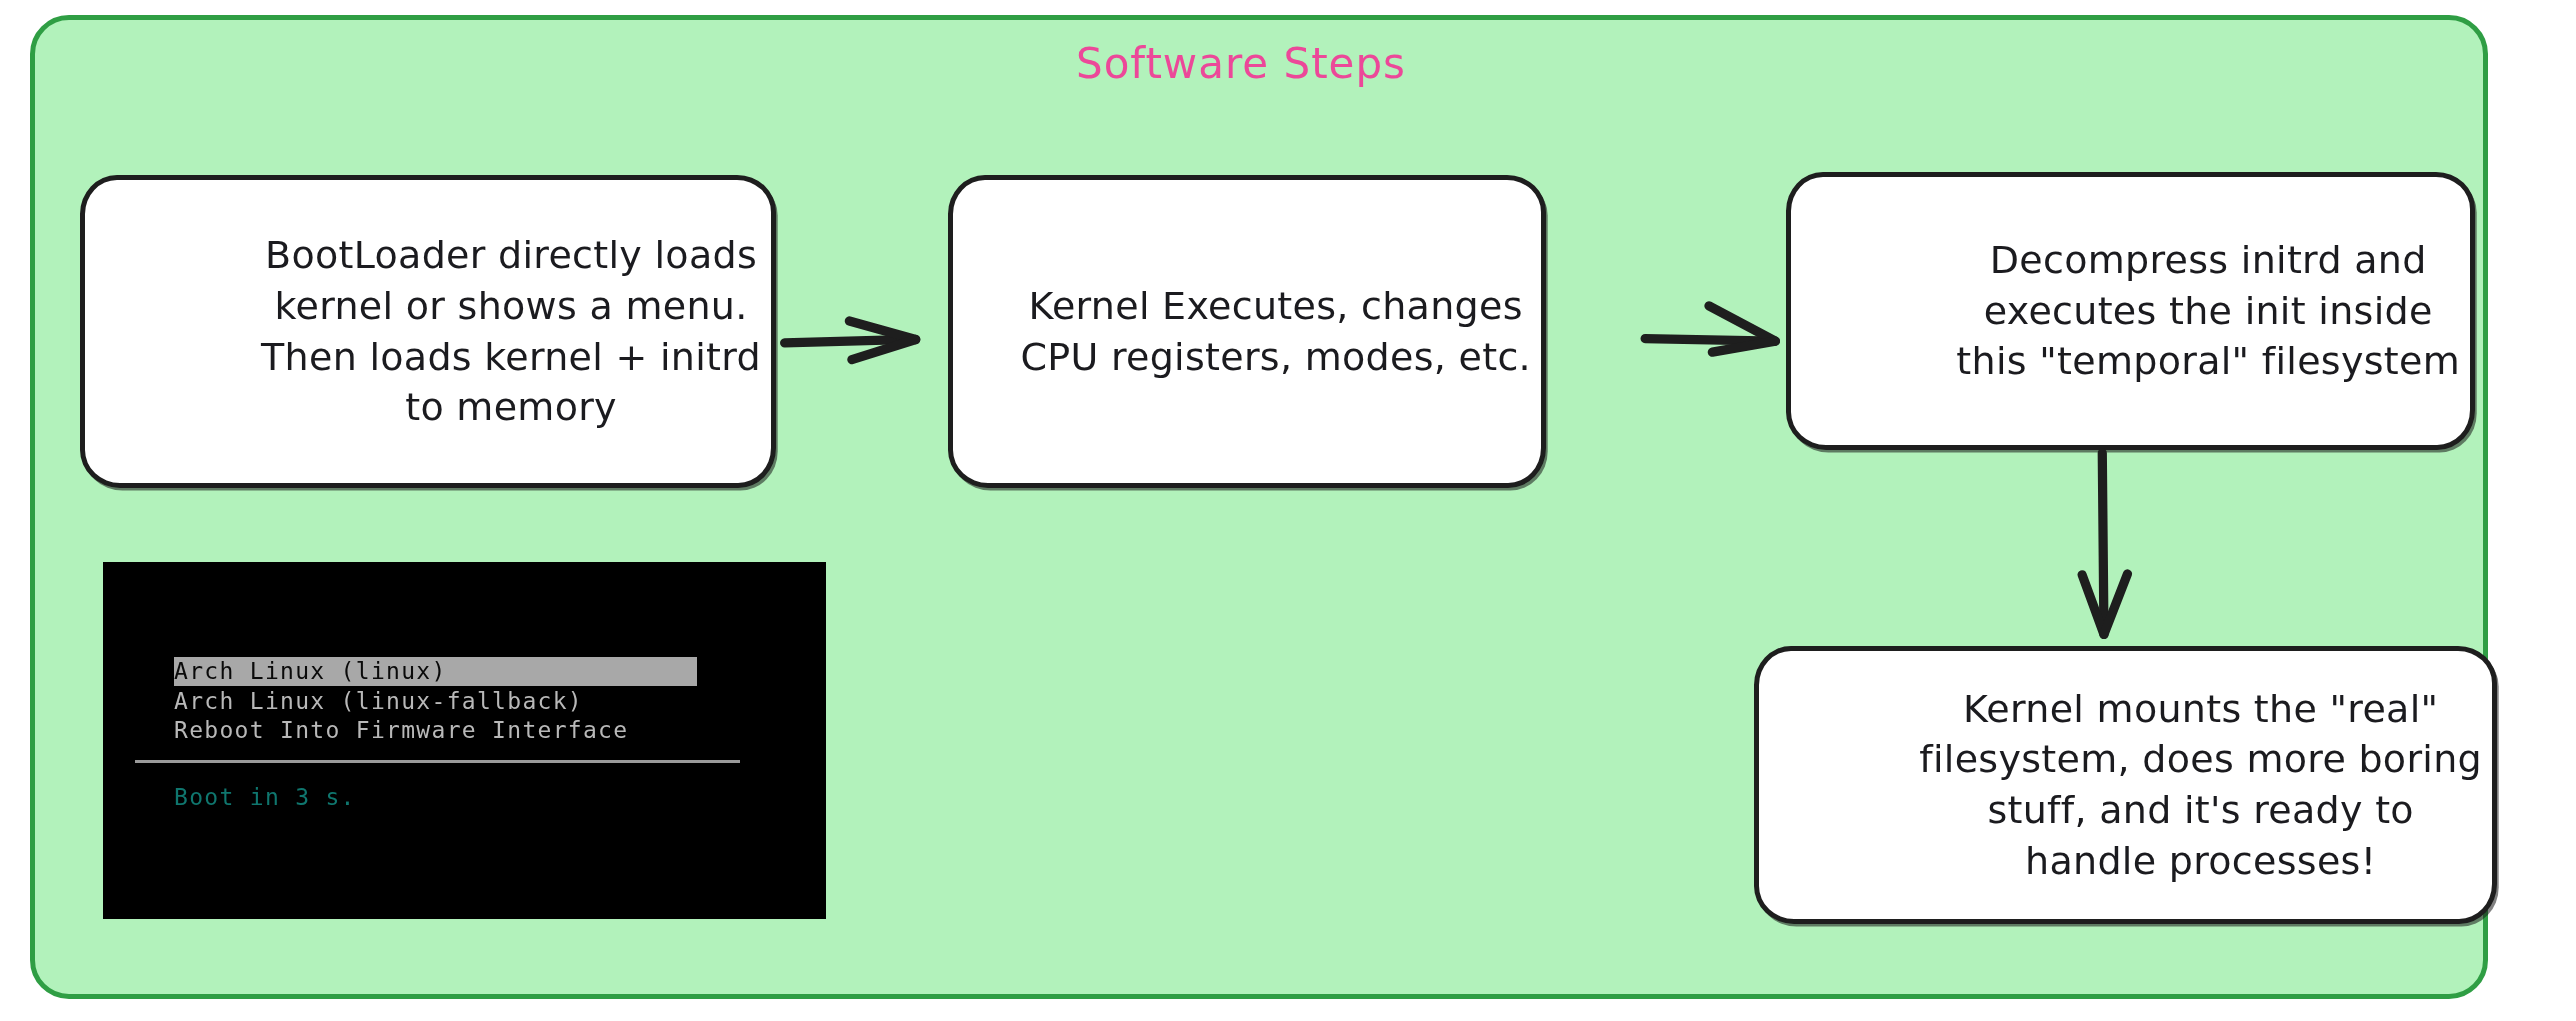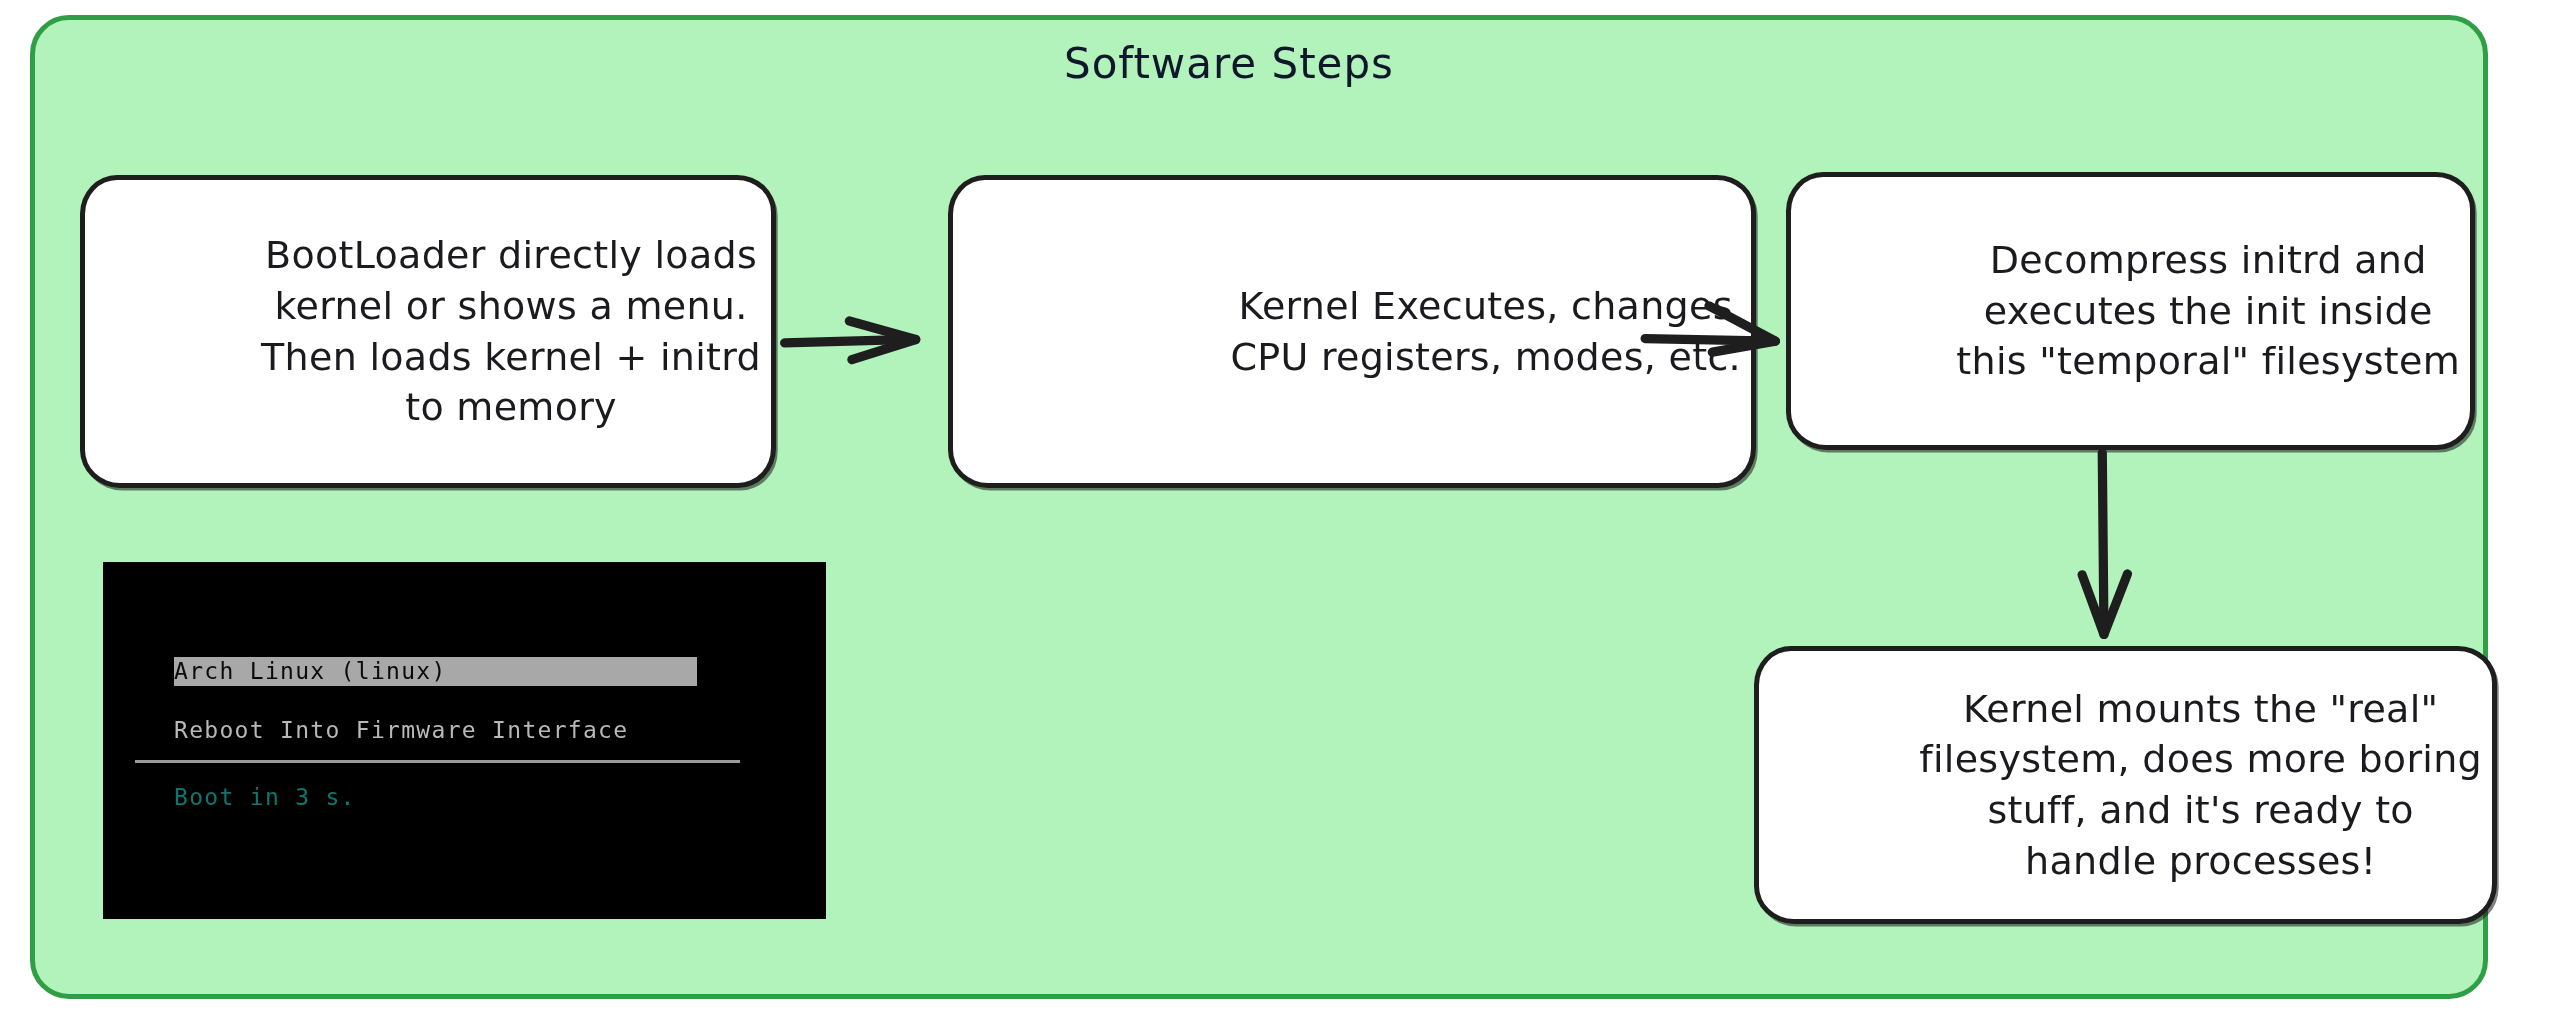--- a/index.html
+++ b/index.html
@@ -28,28 +28,28 @@
     top: 15px;
     width: 2458px;
     height: 984px;
     background: #b2f2bb;
     border: 5.9px solid #2f9e44;
     border-radius: 39px;
     box-sizing: border-box;
   }
   .group-title {
     position: absolute;
-    left: 0;
+    left: 12px;
     top: 39px;
     width: 2458px;
     text-align: center;
     font-family: "DejaVu Sans", sans-serif;
     font-size: 42px;
     letter-spacing: 1px;
-    color: #0f172a;
+    color: #ec4899;
     font-weight: 400;
   }
 
   
   .node {
     position: absolute;
     box-sizing: border-box;
     background: #ffffff;
     border: 5.9px solid #1e1e1e;
     border-radius: 37px 39px 38px 40px / 39px 37px 40px 38px;
@@ -63,21 +63,21 @@
     font-family: "DejaVu Sans", sans-serif;
     font-size: 38px;
     line-height: 1.33;
     color: #1b1b1f;
     letter-spacing: 0.3px;
     padding: 0 10px;
     white-space: pre-line;
   }
 
   #node-bootloader { left: 80px;  top: 175px; width: 696px; height: 313px; }
-  #node-kernel     { left: 948px; top: 175px; width: 808px; height: 313px; }
+  #node-kernel     { left: 948px; top: 175px; width: 598px; height: 313px; }
   #node-initrd     { left: 1786px; top: 172px; width: 689px; height: 278px; }
   #node-mount      { left: 1754px; top: 646px; width: 743px; height: 278px; }
 
   
   #arrow-layer {
     position: absolute;
     left: 0; top: 0;
     width: 2576px;
     height: 1021px;
     pointer-events: none;
@@ -189,19 +189,20 @@
       <g>
         <path d="M 2501 539 L 2503 752"></path>
         <path d="M 2477 684 L 2503 755"></path>
         <path d="M 2531 683 L 2503 755"></path>
       </g>
     </g>
   </svg>
 
   <div id="boot-menu-screenshot">
     <div class="boot-entry" id="boot-entry-0">Arch Linux (linux)</div>
+    <div class="boot-entry" id="boot-entry-1">Arch Linux (linux-fallback)</div>
     <div class="boot-entry" id="boot-entry-2">Reboot Into Firmware Interface</div>
     <div id="boot-separator"></div>
     <div class="boot-entry" id="boot-countdown">Boot in 3 s.</div>
   </div>
 
 </div>
 
 
 </body></html>

